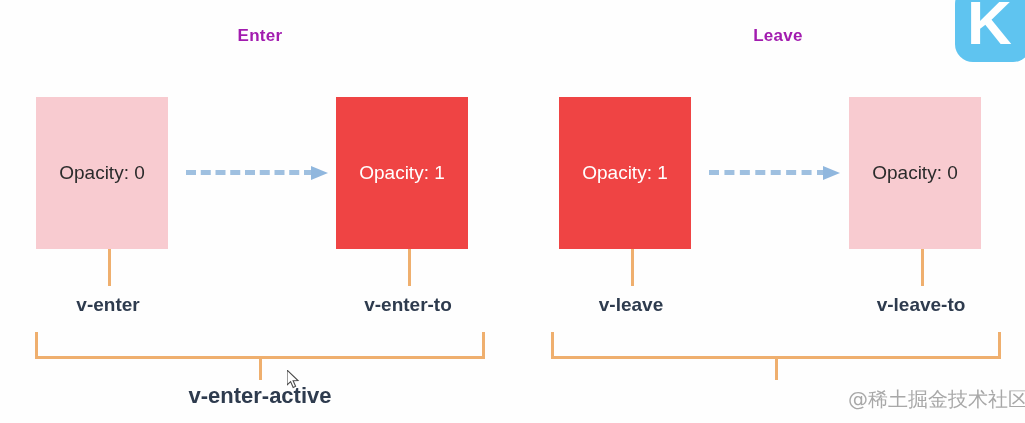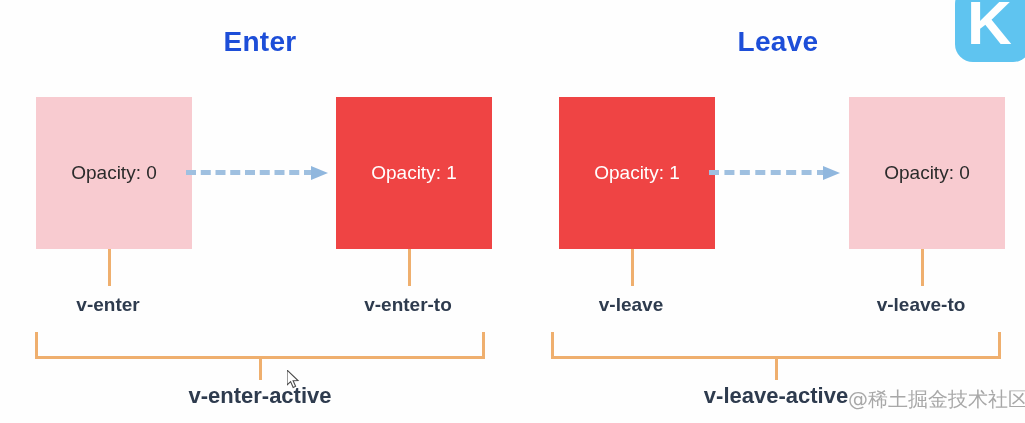--- a/index.html
+++ b/index.html
@@ -37,35 +37,35 @@
     font-size: 62px;
     font-weight: bold;
     line-height: 62px;
     font-family: "Liberation Sans", sans-serif;
   }
 
   
   .section-title {
     position: absolute;
     top: 26px;
-    font-size: 28px;
-    font-weight: bold;
-    color: #1d4ed8;
+    font-size: 17px;
+    font-weight: bold;
+    color: #a21caf;
     letter-spacing: 0.3px;
     text-align: center;
     width: 300px;
   }
   #title-enter { left: 110px; }
   #title-leave { left: 628px; }
 
   
   .obox {
     position: absolute;
     top: 97px;
-    width: 156px;
+    width: 132px;
     height: 152px;
     display: flex;
     align-items: center;
     justify-content: center;
     font-size: 19px;
     box-sizing: border-box;
   }
   .obox.light { background: #F8CBD0; color: #2B2B2B; }
   .obox.solid { background: #ef4444; color: #ffffff; }
 
@@ -215,21 +215,20 @@
   <div class="class-label" id="label-v-enter-to">v-enter-to</div>
   <div class="class-label" id="label-v-leave-to">v-leave-to</div>
 
   <div class="bracket" id="bracket-enter"></div>
   <div class="bracket" id="bracket-leave"></div>
 
   <div class="stem" id="stem-enter-active"></div>
   <div class="stem" id="stem-leave-active"></div>
 
   <div class="active-label" id="label-enter-active">v-enter-active</div>
-  <div class="active-label" id="label-leave-active">v-leave-active</div>
 
   <div class="watermark">@稀土掘金技术社区</div>
 
   <div class="cursor">
     <svg width="14" height="20" viewBox="0 0 14 20" xmlns="http://www.w3.org/2000/svg">
       <polygon points="0,0 0,15 3.6,11.6 6.2,17.4 8.6,16.3 6.1,10.8 11,10.6" fill="#FFFFFF" stroke="#4A4A4A" stroke-width="1.1"></polygon>
     </svg>
   </div>
 
 </div>

